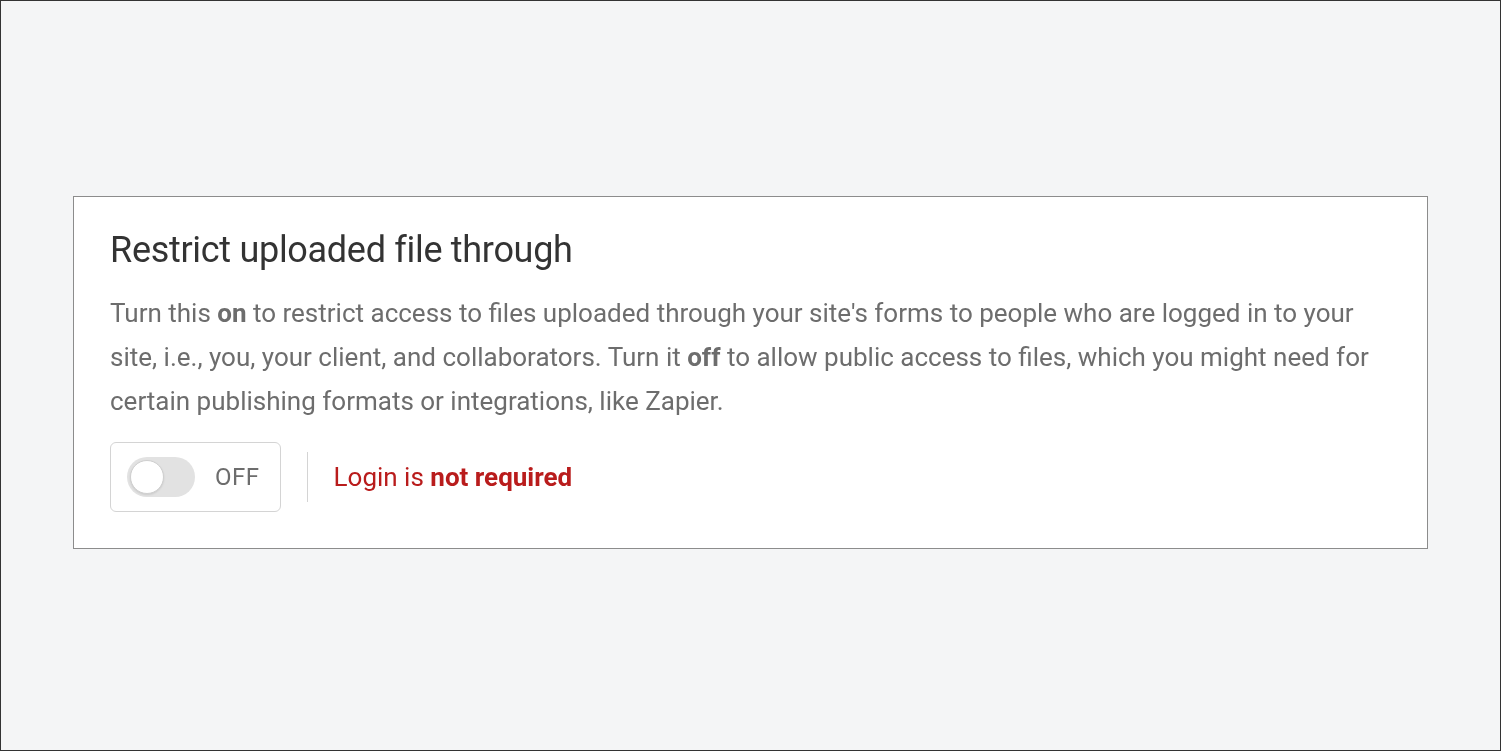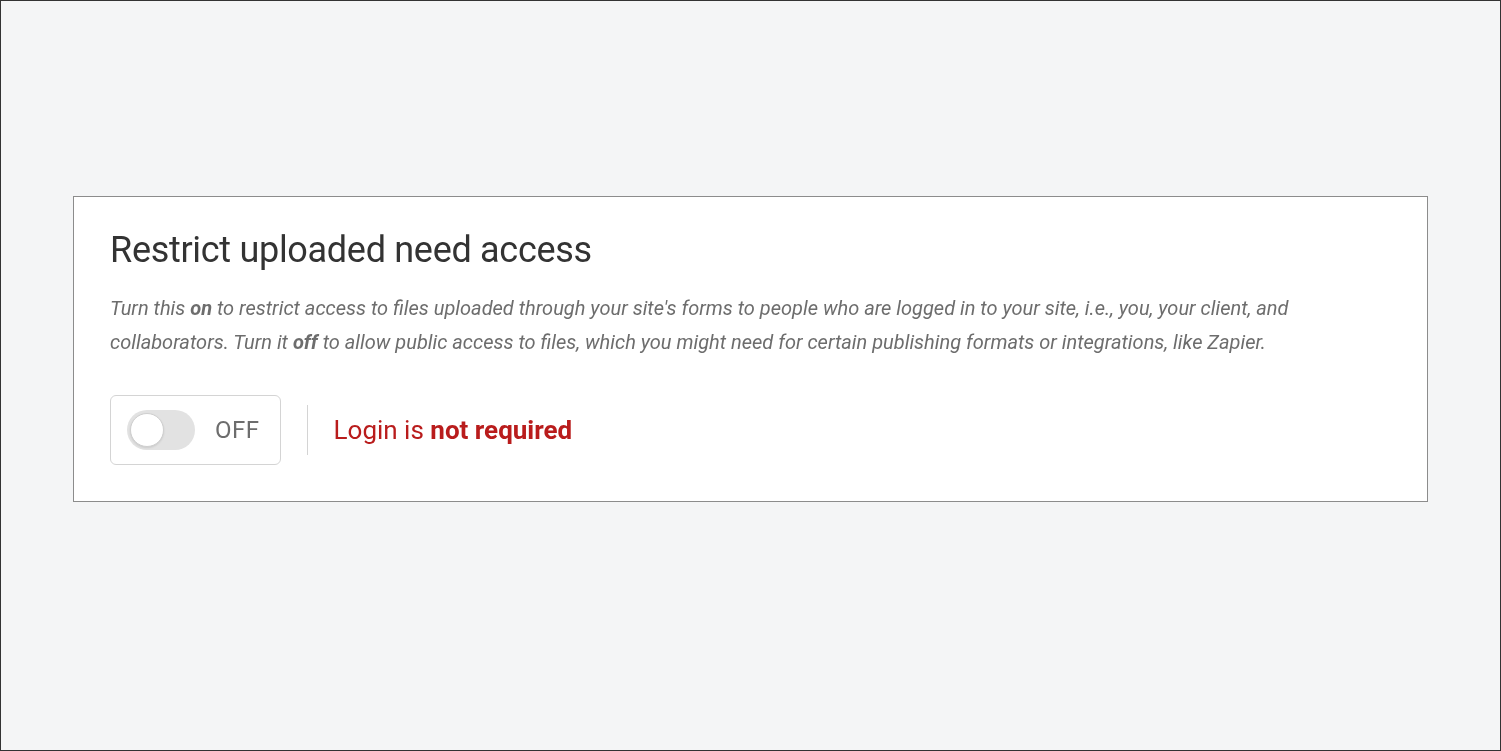--- a/index.html
+++ b/index.html
@@ -30,25 +30,24 @@
       padding: 32px 36px 36px 36px;
     }
     .card-title {
       font-size: 36px;
       font-weight: 400;
       color: #333333;
       margin-bottom: 20px;
       letter-spacing: -0.3px;
     }
     .card-description {
-      font-size: 20px;
+      font-size: 26px;
       line-height: 1.7;
       color: #6d6d6d;
-      margin-bottom: 36px;
-      font-style: italic;
+      margin-bottom: 18px;
     }
     .card-description b {
       font-weight: 700;
       color: #6d6d6d;
     }
     .toggle-row {
       display: flex;
       align-items: center;
     }
     .toggle-box {
@@ -96,21 +95,21 @@
     }
     .status-text b {
       font-weight: 700;
     }
   </style>
 </head>
 <body>
 
 <div class="page-wrapper">
   <div class="settings-card">
-    <h2 class="card-title">Restrict uploaded need access</h2>
+    <h2 class="card-title">Restrict uploaded file through</h2>
     <p class="card-description">
       <span>Turn this </span><b>on</b><span> to restrict access to files uploaded through your site's forms to people who are logged in to your site, i.e., you, your client, and collaborators. Turn it </span><b>off</b><span> to allow public access to files, which you might need for certain publishing formats or integrations, like Zapier.</span>
     </p>
     <div class="toggle-row">
       <div class="toggle-box">
         <div class="toggle-switch">
           <div class="toggle-knob"></div>
         </div>
         <span class="toggle-label">OFF</span>
       </div>

